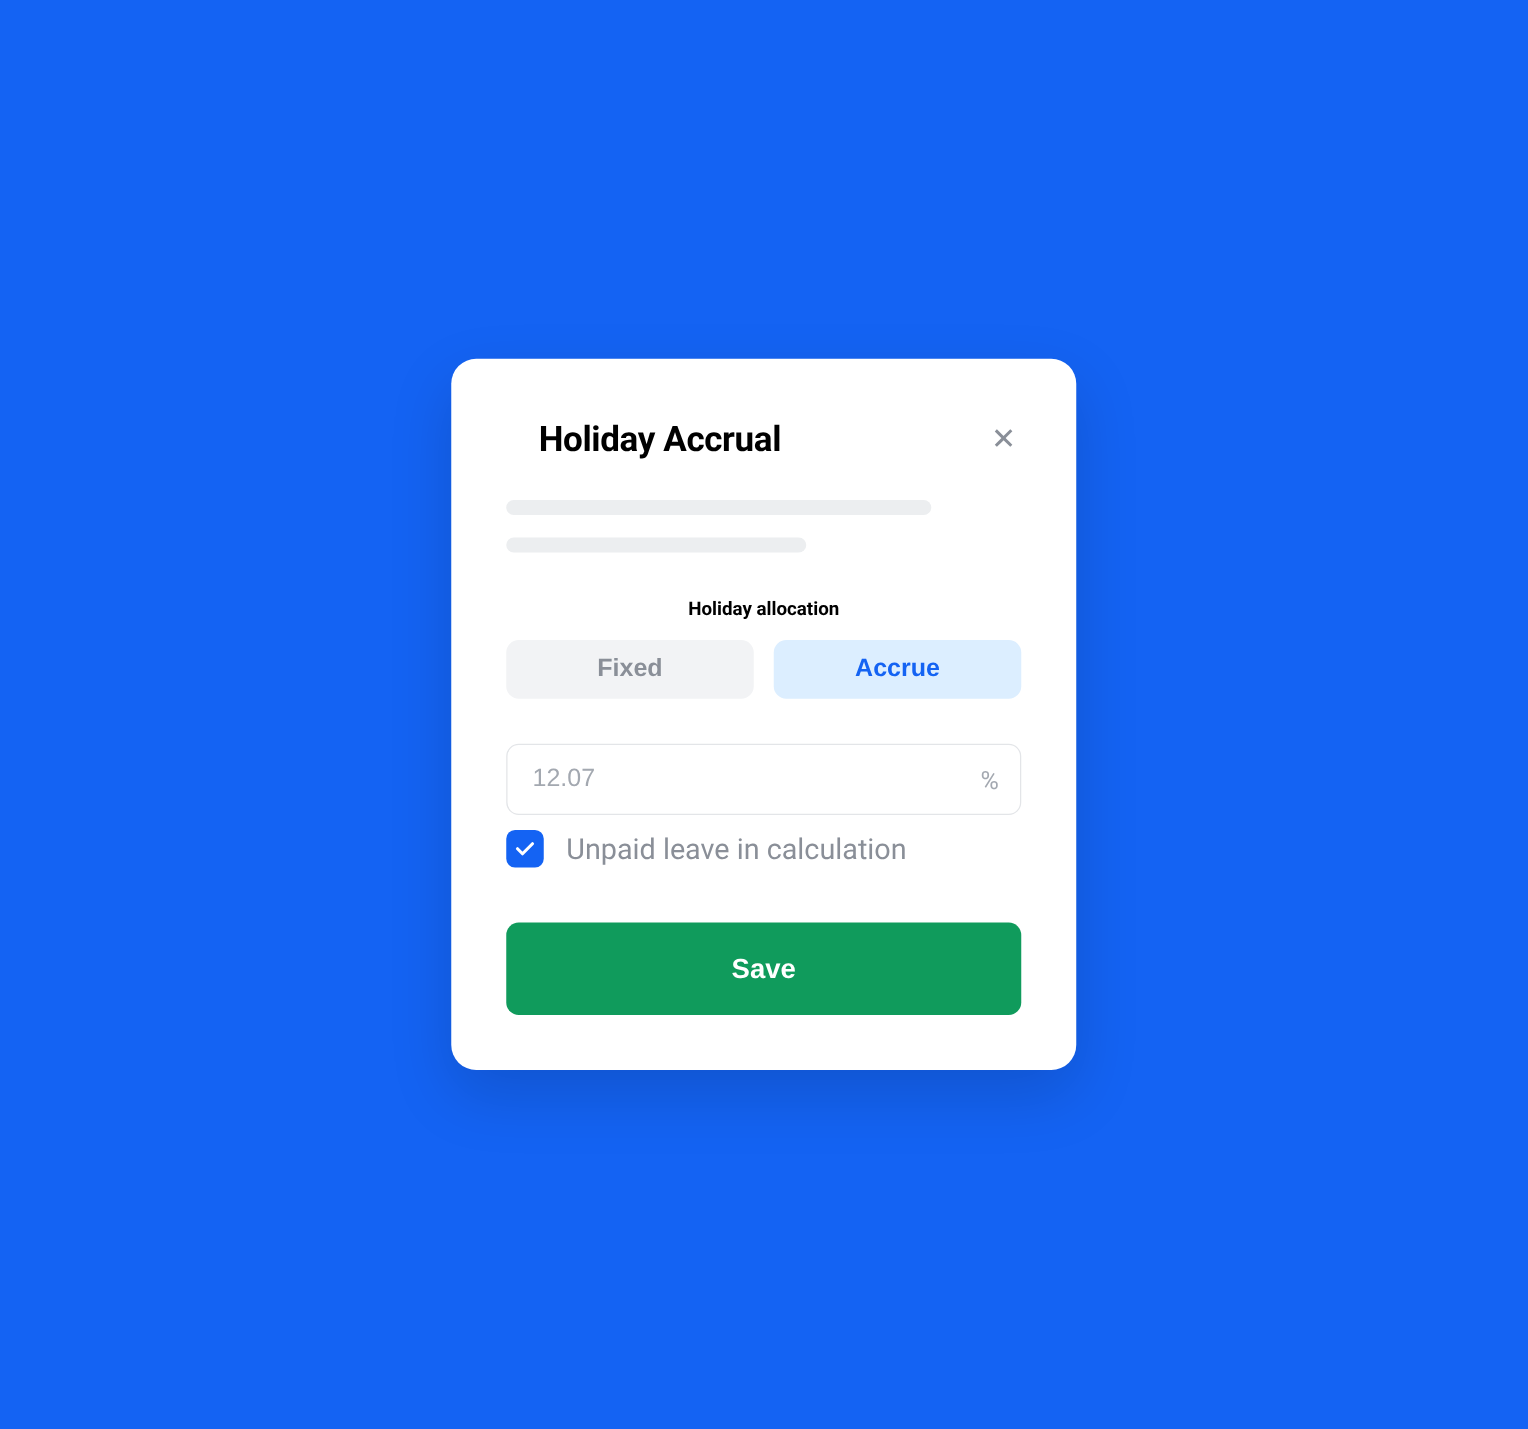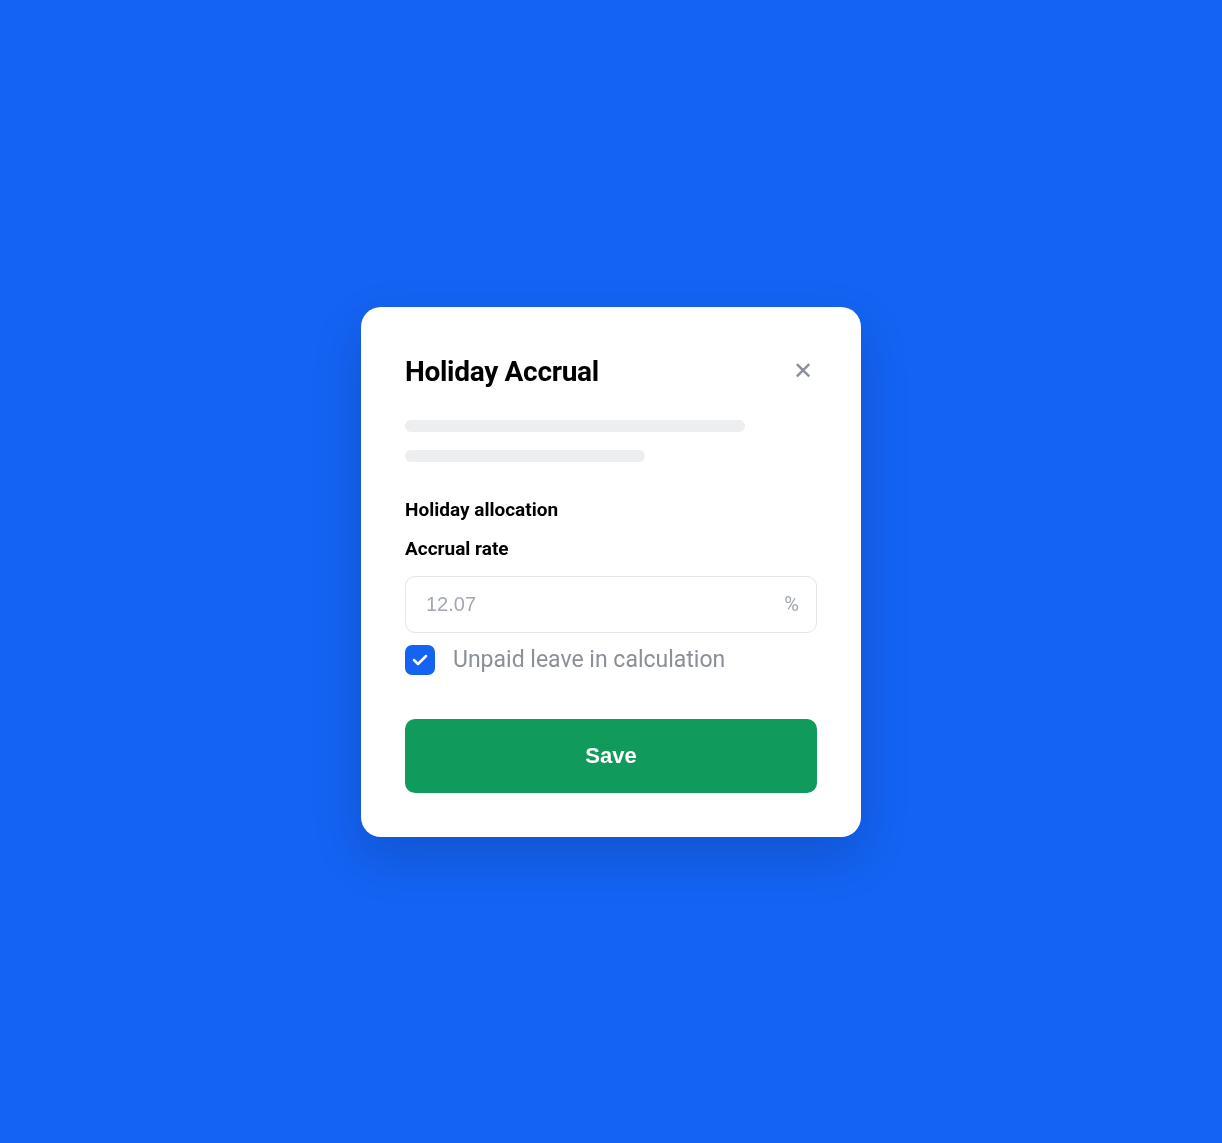--- a/index.html
+++ b/index.html
@@ -14,23 +14,24 @@
     }
     .modal {
       width: 500px;
       background: #fff;
       border-radius: 20px;
       padding: 48px 44px 44px 44px;
       box-shadow: 0 20px 50px rgba(0,0,0,0.15);
     }
     .modal-header {
       display: flex;
-      align-items: flex-start;
+      align-items: flex-end;
       justify-content: space-between;
       margin-bottom: 32px;
+      margin-left: 26px;
     }
     .modal-title {
       font-size: 28px;
       font-weight: 700;
       color: #000;
       letter-spacing: -0.3px;
     }
     .close-btn {
       background: none;
       border: none;
@@ -44,24 +45,25 @@
       margin-bottom: 36px;
     }
     .skeleton {
       background: #eceef0;
       border-radius: 6px;
       height: 12px;
     }
     .skeleton.long { width: 340px; margin-bottom: 18px; }
     .skeleton.short { width: 240px; }
     .section-label {
-      font-size: 19px;
+      font-size: 15px;
       font-weight: 700;
       color: #000;
       margin-bottom: 16px;
+      text-align: center;
     }
     .toggle-group {
       display: flex;
       gap: 16px;
       margin-bottom: 36px;
     }
     .toggle-btn {
       flex: 1;
       border: none;
       border-radius: 10px;
@@ -147,22 +149,25 @@
     </button>
   </div>
 
   <div class="skeleton-lines">
     <div class="skeleton long"></div>
     <div class="skeleton short"></div>
   </div>
 
   <div class="section-label">Holiday allocation</div>
 
+  <div class="toggle-group">
+    <button class="toggle-btn inactive">Fixed</button>
+    <button class="toggle-btn active">Accrue</button>
+  </div>
 
-  <div class="section-label">Accrual rate</div>
 
   <div class="input-wrap">
     <input class="text-input" type="text" placeholder="12.07" style="">
     <span class="input-suffix">%</span>
   </div>
 
   <div class="checkbox-row">
     <div class="checkbox">
       <svg width="16" height="12" viewBox="0 0 16 12" fill="none">
         <path d="M2 6 L6 10 L14 2" stroke="#fff" stroke-width="2.5" stroke-linecap="round" stroke-linejoin="round"></path>

